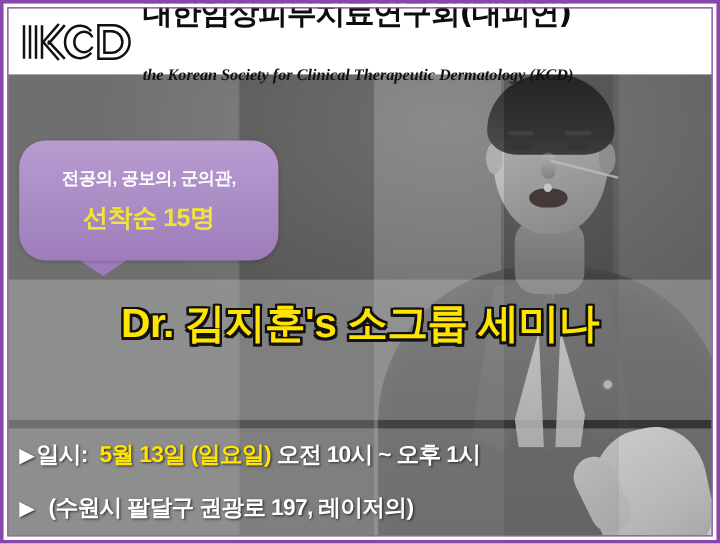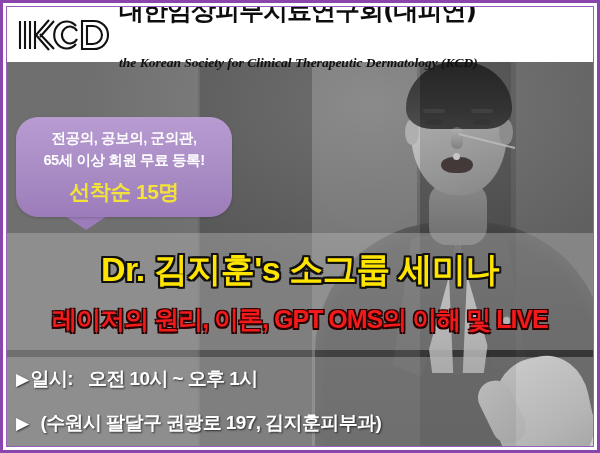--- a/index.html
+++ b/index.html
@@ -443,43 +443,42 @@
     </div>
     <div class="header-text">
       <div class="header-title">대한임상피부치료연구회(대피연)</div>
       <div class="header-sub">the Korean Society for Clinical Therapeutic Dermatology (KCD)</div>
     </div>
   </div>
 
   <div class="bubble-tail"></div>
   <div class="bubble">
     <div class="bubble-line">전공의, 공보의, 군의관,</div>
-    <div class="bubble-line">65세 이상 회원 무료 등록!</div>
     <div class="bubble-highlight">선착순 15명</div>
   </div>
 
   <div class="panel panel-main"></div>
   <div class="panel panel-info"></div>
 
   <div class="title-main">Dr. 김지훈's 소그룹 세미나</div>
-  <div class="title-sub">레이저의 원리, 이론, GPT OMS의 이해 및 LIVE</div>
 
   <div class="info-line info-line-1">
     <span class="bullet-icon">▶</span>
     <span>일시:</span>
     <span class="sp"></span>
     <span class="sp"></span>
+    <span class="hl-yellow">5월 13일 (일요일)</span>
     <span class="sp"></span>
     <span>오전 10시 ~ 오후 1시</span>
   </div>
 
   <div class="info-line info-line-2">
     <span class="bullet-icon">▶</span>
     <span class="sp"></span>
     <span class="sp"></span>
-    <span>(수원시 팔달구 권광로 197, 김지훈피부과)</span>
+    <span>(수원시 팔달구 권광로 197, 레이저의)</span>
   </div>
 
   <div class="frame-outer"></div>
   <div class="frame-gap"></div>
   <div class="frame-inner"></div>
 
 </div>
 
 </body></html>

